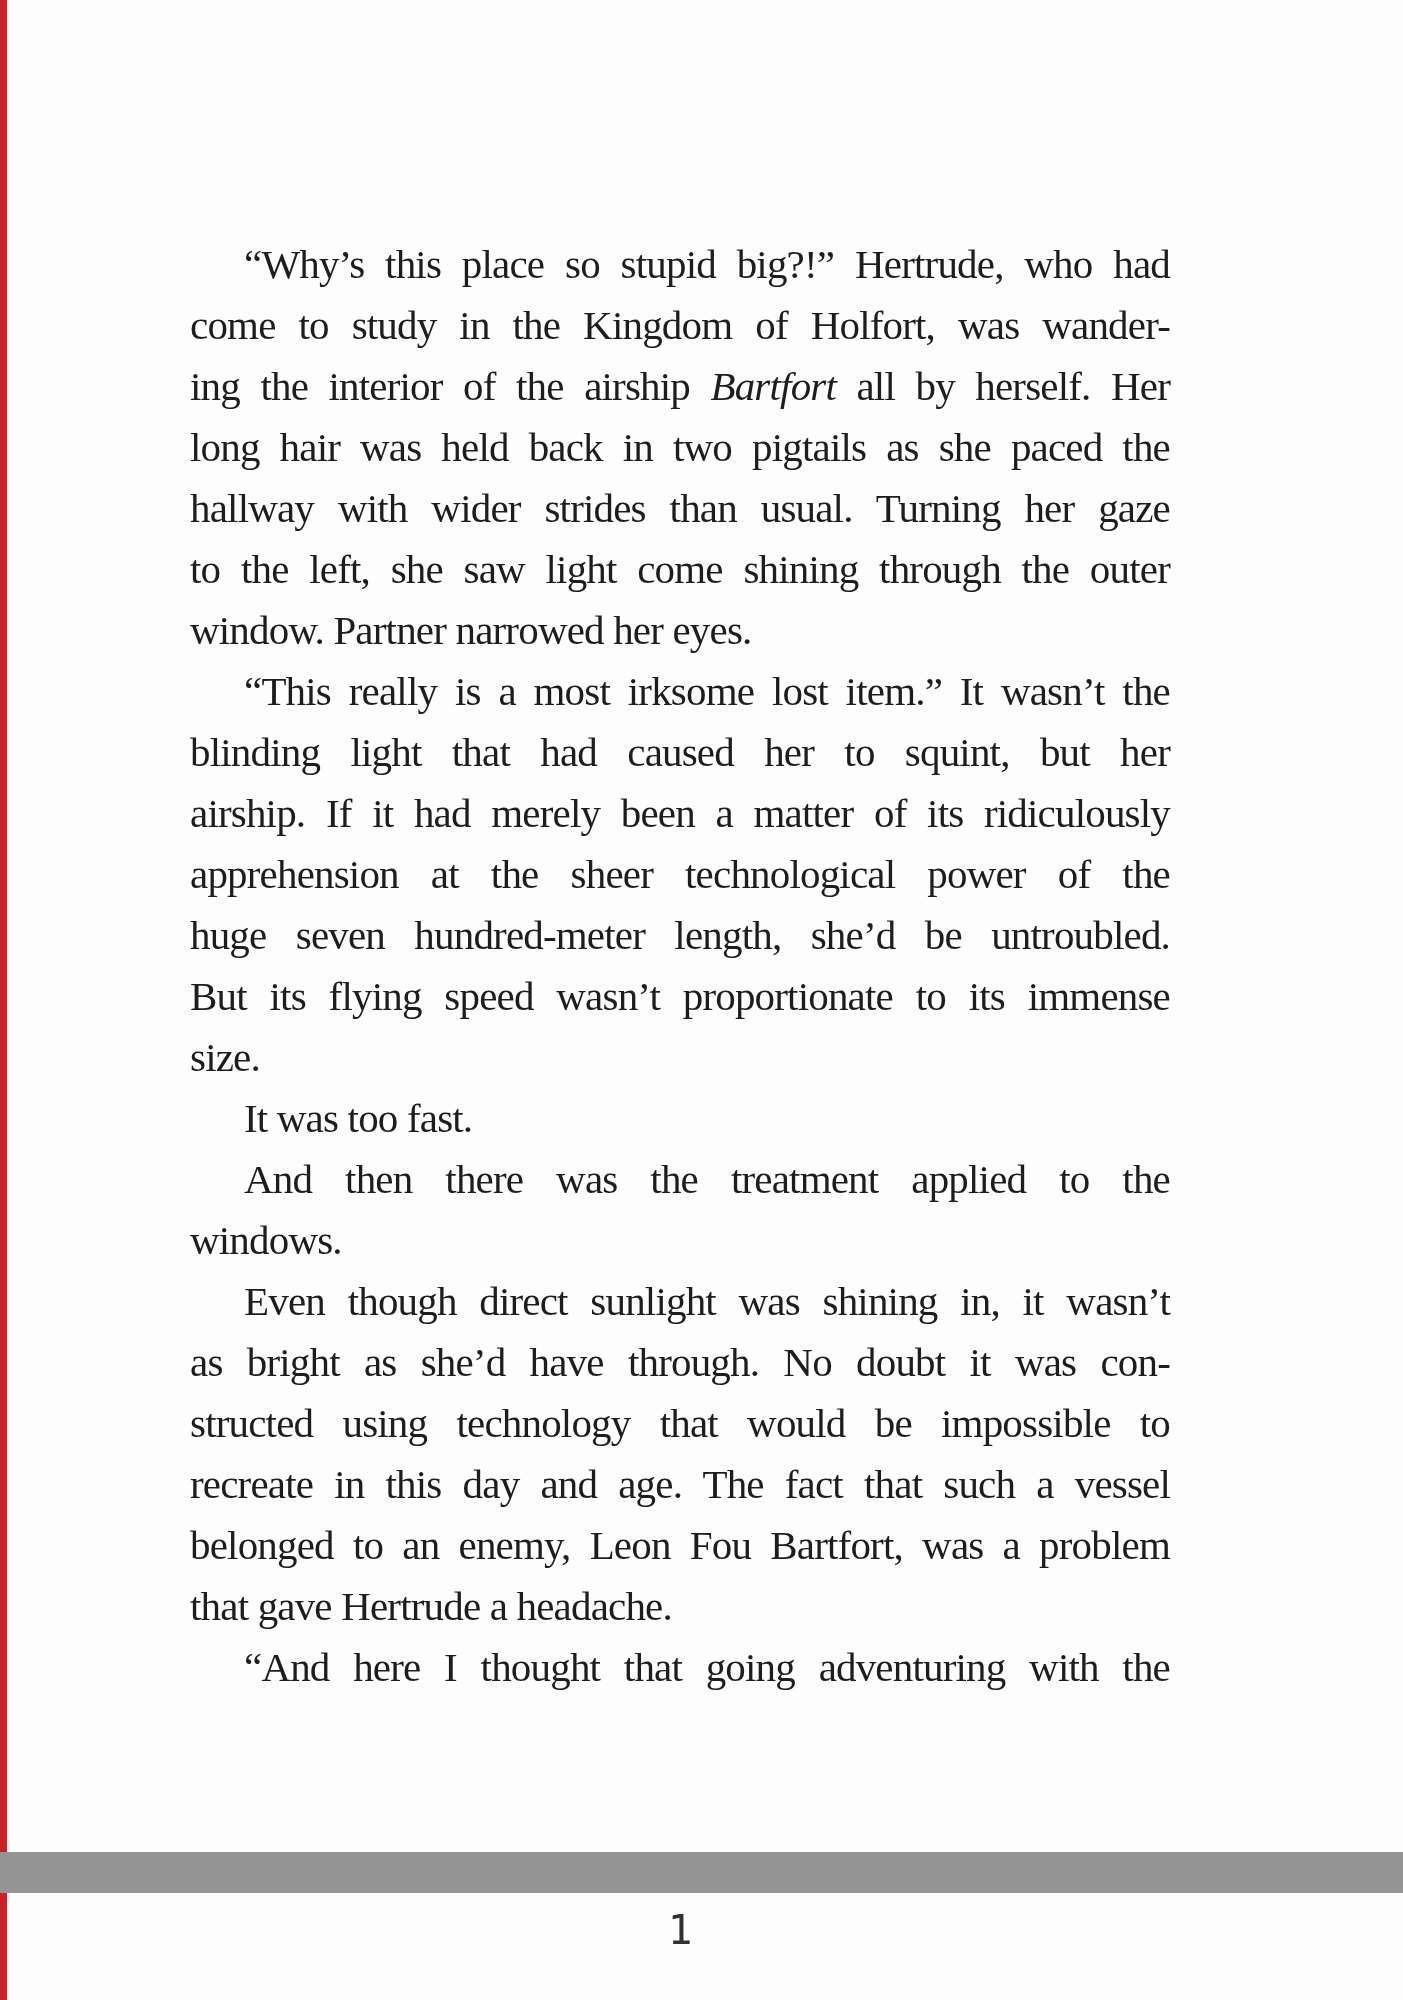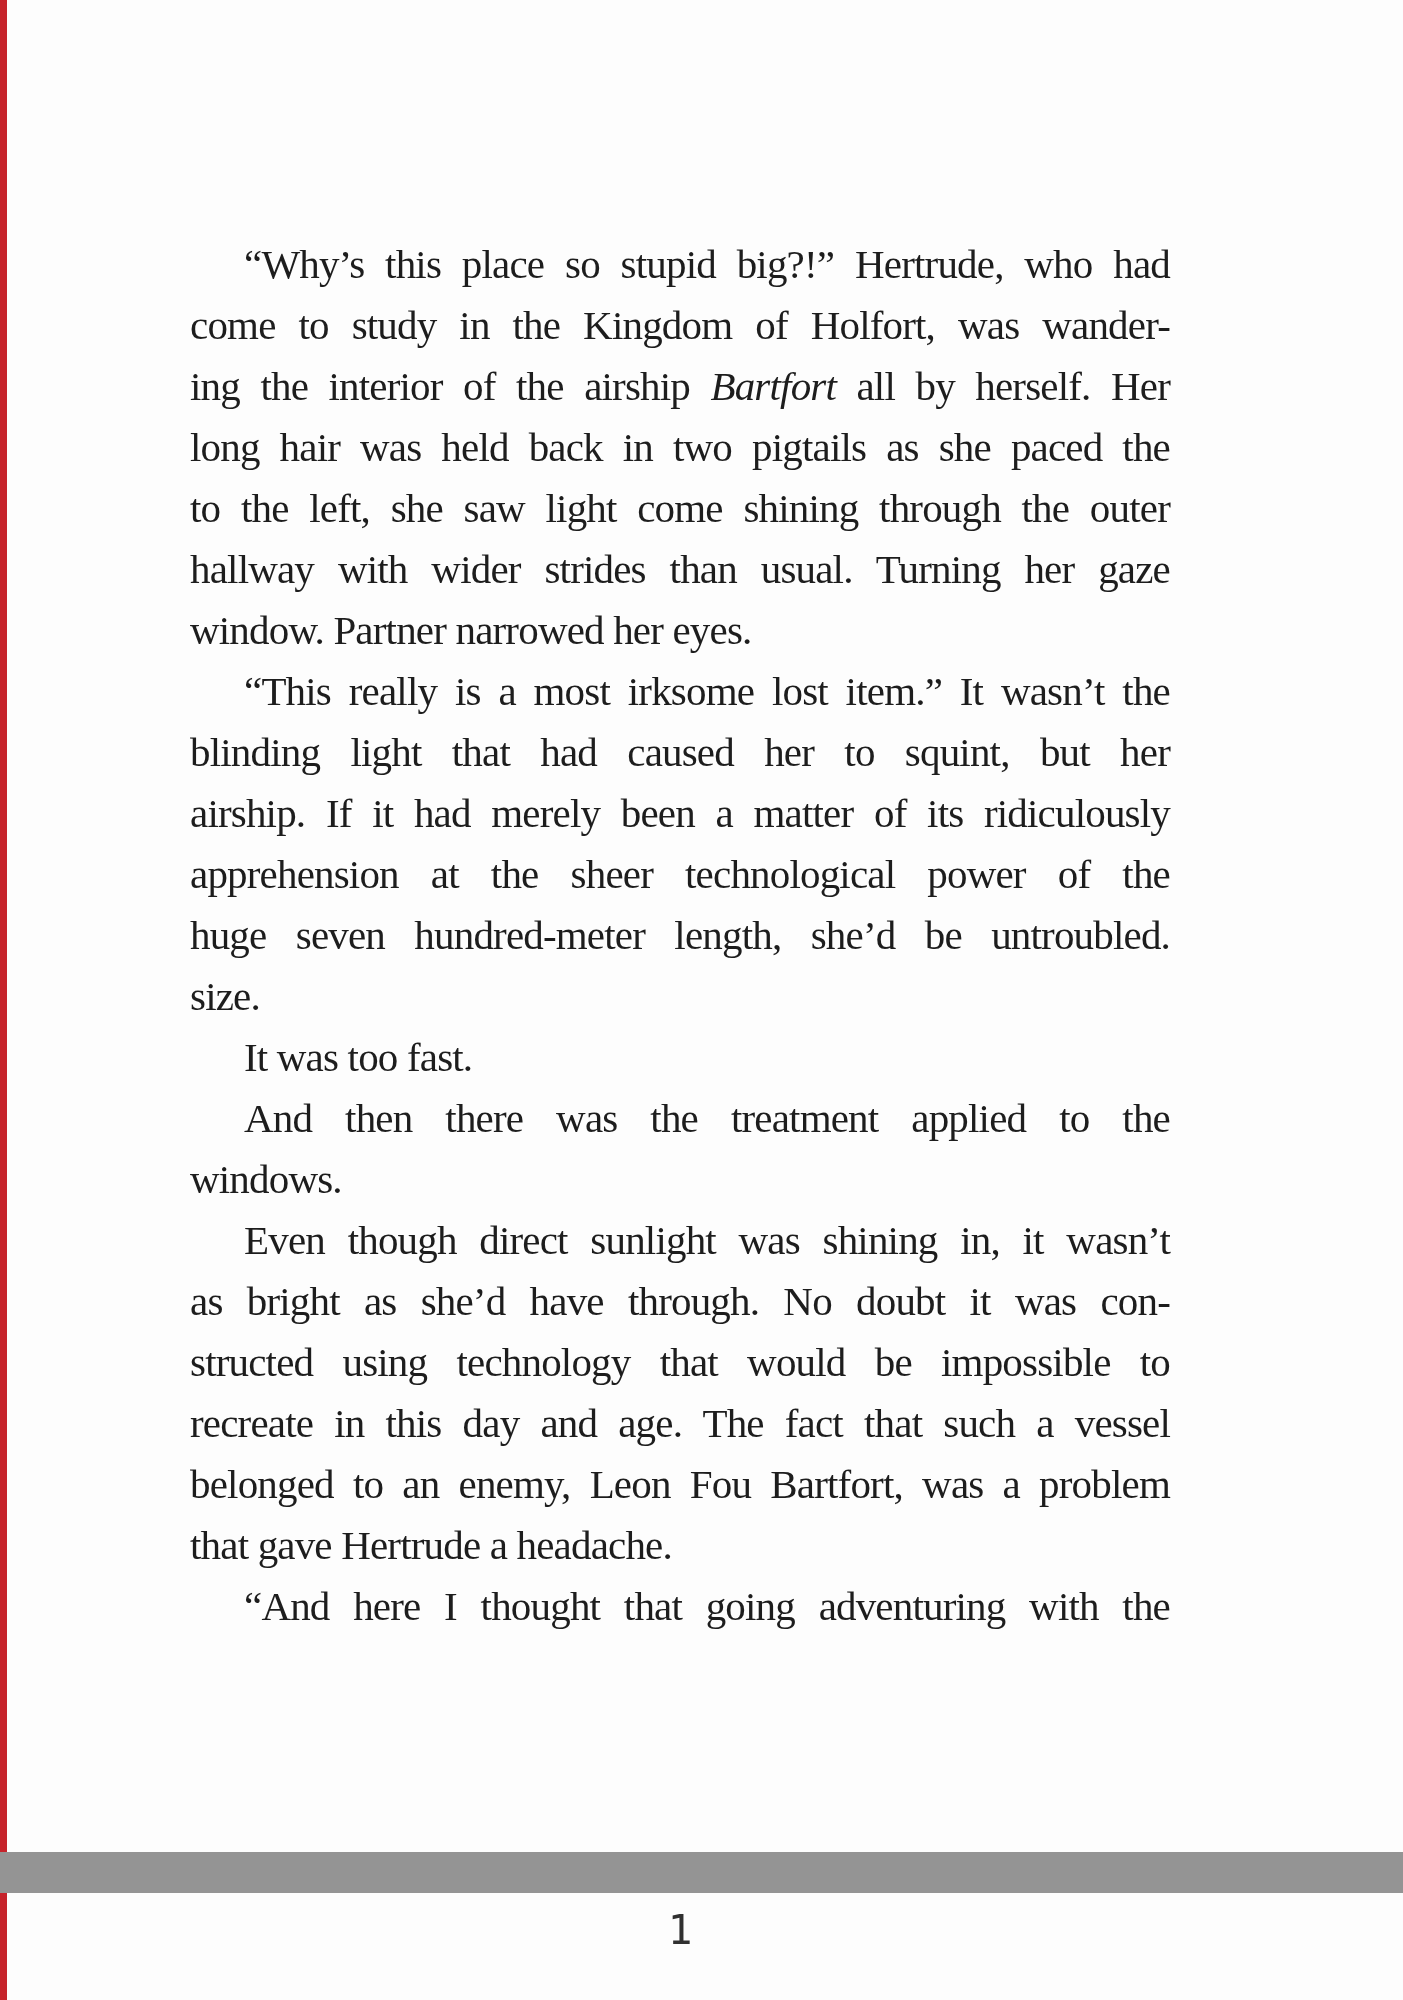--- a/index.html
+++ b/index.html
@@ -72,28 +72,29 @@
 </head>
 <body>
 
 <div class="stage">
   <div class="accent-strip"></div>
   <div class="page-text">
       <div class="line j indent"><span>“Why’s this place so stupid big?!” Hertrude, who had</span></div>
       <div class="line j"><span>come to study in the Kingdom of Holfort, was wander-</span></div>
       <div class="line j"><span>ing the interior of the airship </span><span class="italic">Bartfort</span><span> all by herself. Her</span></div>
       <div class="line j"><span>long hair was held back in two pigtails as she paced the</span></div>
+      <div class="line j"><span>hallway with wider strides than usual. Turning her gaze</span></div>
       <div class="line j"><span>to the left, she saw light come shining through the outer</span></div>
-      <div class="line j"><span>hallway with wider strides than usual. Turning her gaze</span></div>
       <div class="line"><span>window. Partner narrowed her eyes.</span></div>
       <div class="line j indent"><span>“This really is a most irksome lost item.” It wasn’t the</span></div>
       <div class="line j"><span>blinding light that had caused her to squint, but her</span></div>
       <div class="line j"><span>airship. If it had merely been a matter of its ridiculously</span></div>
       <div class="line j"><span>apprehension at the sheer technological power of the</span></div>
       <div class="line j"><span>huge seven hundred-meter length, she’d be untroubled.</span></div>
+      <div class="line j"><span>But its flying speed wasn’t proportionate to its immense</span></div>
       <div class="line"><span>size.</span></div>
       <div class="line indent"><span>It was too fast.</span></div>
       <div class="line j indent"><span>And then there was the treatment applied to the</span></div>
       <div class="line"><span>windows.</span></div>
       <div class="line j indent"><span>Even though direct sunlight was shining in, it wasn’t</span></div>
       <div class="line j"><span>as bright as she’d have through. No doubt it was con-</span></div>
       <div class="line j"><span>structed using technology that would be impossible to</span></div>
       <div class="line j"><span>recreate in this day and age. The fact that such a vessel</span></div>
       <div class="line j"><span>belonged to an enemy, Leon Fou Bartfort, was a problem</span></div>
       <div class="line"><span>that gave Hertrude a headache.</span></div>

